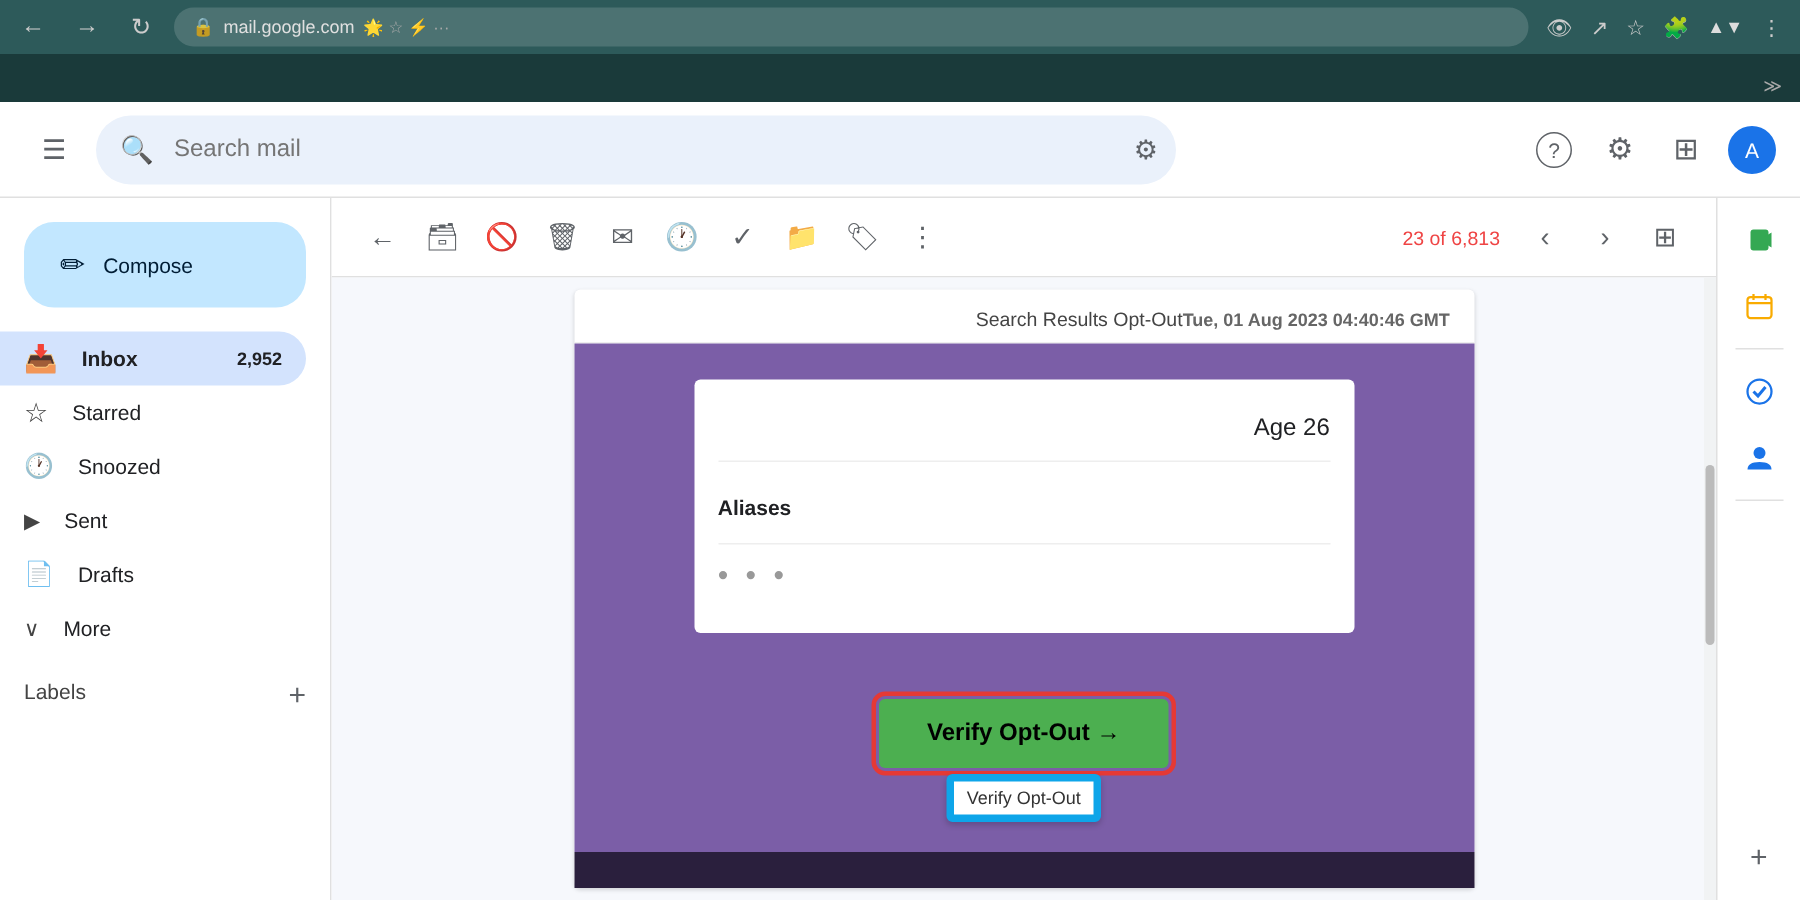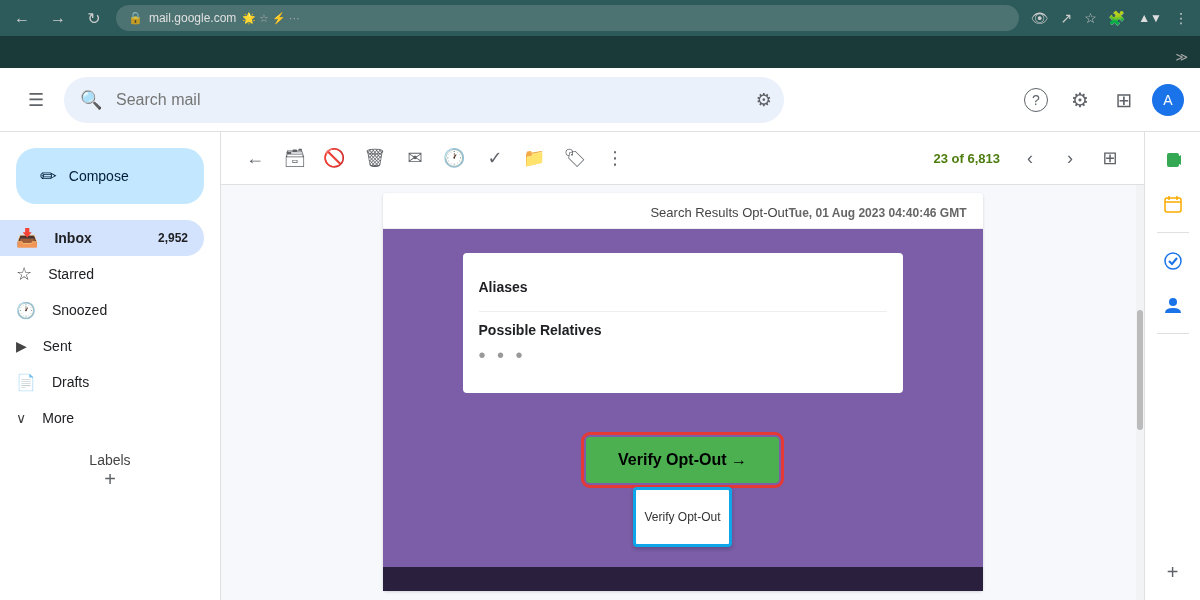--- a/index.html
+++ b/index.html
@@ -206,24 +206,23 @@
     .sidebar-item-icon { font-size: 18px; color: #444; }
     .sidebar-item-label { font-size: 14px; color: #202124; }
     .sidebar-item-badge {
       margin-left: auto;
       font-size: 12px;
       font-weight: 600;
       color: #202124;
     }
     .labels-section {
       display: flex;
-      align-items: center;
+      align-items: flex-start;
       padding: 8px 16px;
       margin-top: 8px;
-      flex-direction: column;
     }
     .labels-title { font-size: 14px; color: #444; font-weight: 500; flex: 1; }
     .labels-add { font-size: 20px; color: #5f6368; cursor: pointer; }
 
     
     .gmail-main {
       flex: 1;
       display: flex;
       flex-direction: column;
       overflow: hidden;
@@ -246,21 +245,21 @@
       width: 36px;
       height: 36px;
       border-radius: 50%;
       display: flex;
       align-items: center;
       justify-content: center;
       color: #5f6368;
       font-size: 18px;
     }
     .toolbar-spacer { flex: 1; }
-    .email-count { font-size: 13px; color: #4d7c0f; margin-right: 8px; font-weight: bold; }
+    .email-count { font-size: 13px; color: #ef4444; margin-right: 8px; }
 
     
     .email-content {
       flex: 1;
       overflow-y: auto;
       background: #f6f8fc;
       padding: 0 8px;
       position: relative;
     }
 
@@ -346,23 +345,23 @@
       display: inline-flex;
       align-items: center;
       gap: 8px;
       outline: 3px solid #e53935;
       outline-offset: 2px;
     }
 
     
     .tooltip {
       background: white;
-      border: 3px solid #0ea5e9;
+      border: 5px solid #0ea5e9;
       border-radius: 4px;
-      padding: 20px 8px;
+      padding: 4px 8px;
       font-size: 12px;
       color: #333;
       display: inline-block;
       margin-top: 4px;
       box-shadow: 0 2px 4px rgba(0,0,0,0.2);
     }
 
     
     .email-footer-dark {
       background: #2a1f3d;
@@ -585,27 +584,27 @@
         <div class="email-card">
 
           <div class="email-meta">
             <span class="email-sender">Search Results Opt-Out</span>
             <span class="email-date">Tue, 01 Aug 2023 04:40:46 GMT</span>
           </div>
 
           <div class="email-body-content">
 
             <div class="email-white-card">
+              <div class="age-line">Age 26</div>
 
               <div class="info-section">
                 <div class="info-section-title">Aliases</div>
               </div>
 
               <div class="info-section possible-relatives">
-                <div class="info-section-title">Possible Relatives</div>
                 <div class="loading-dots">• • •</div>
               </div>
             </div>
 
           </div>
 
           <div class="verify-area">
             <button class="verify-btn">Verify Opt-Out →</button>
             <br>
             <span class="tooltip">Verify Opt-Out</span>

